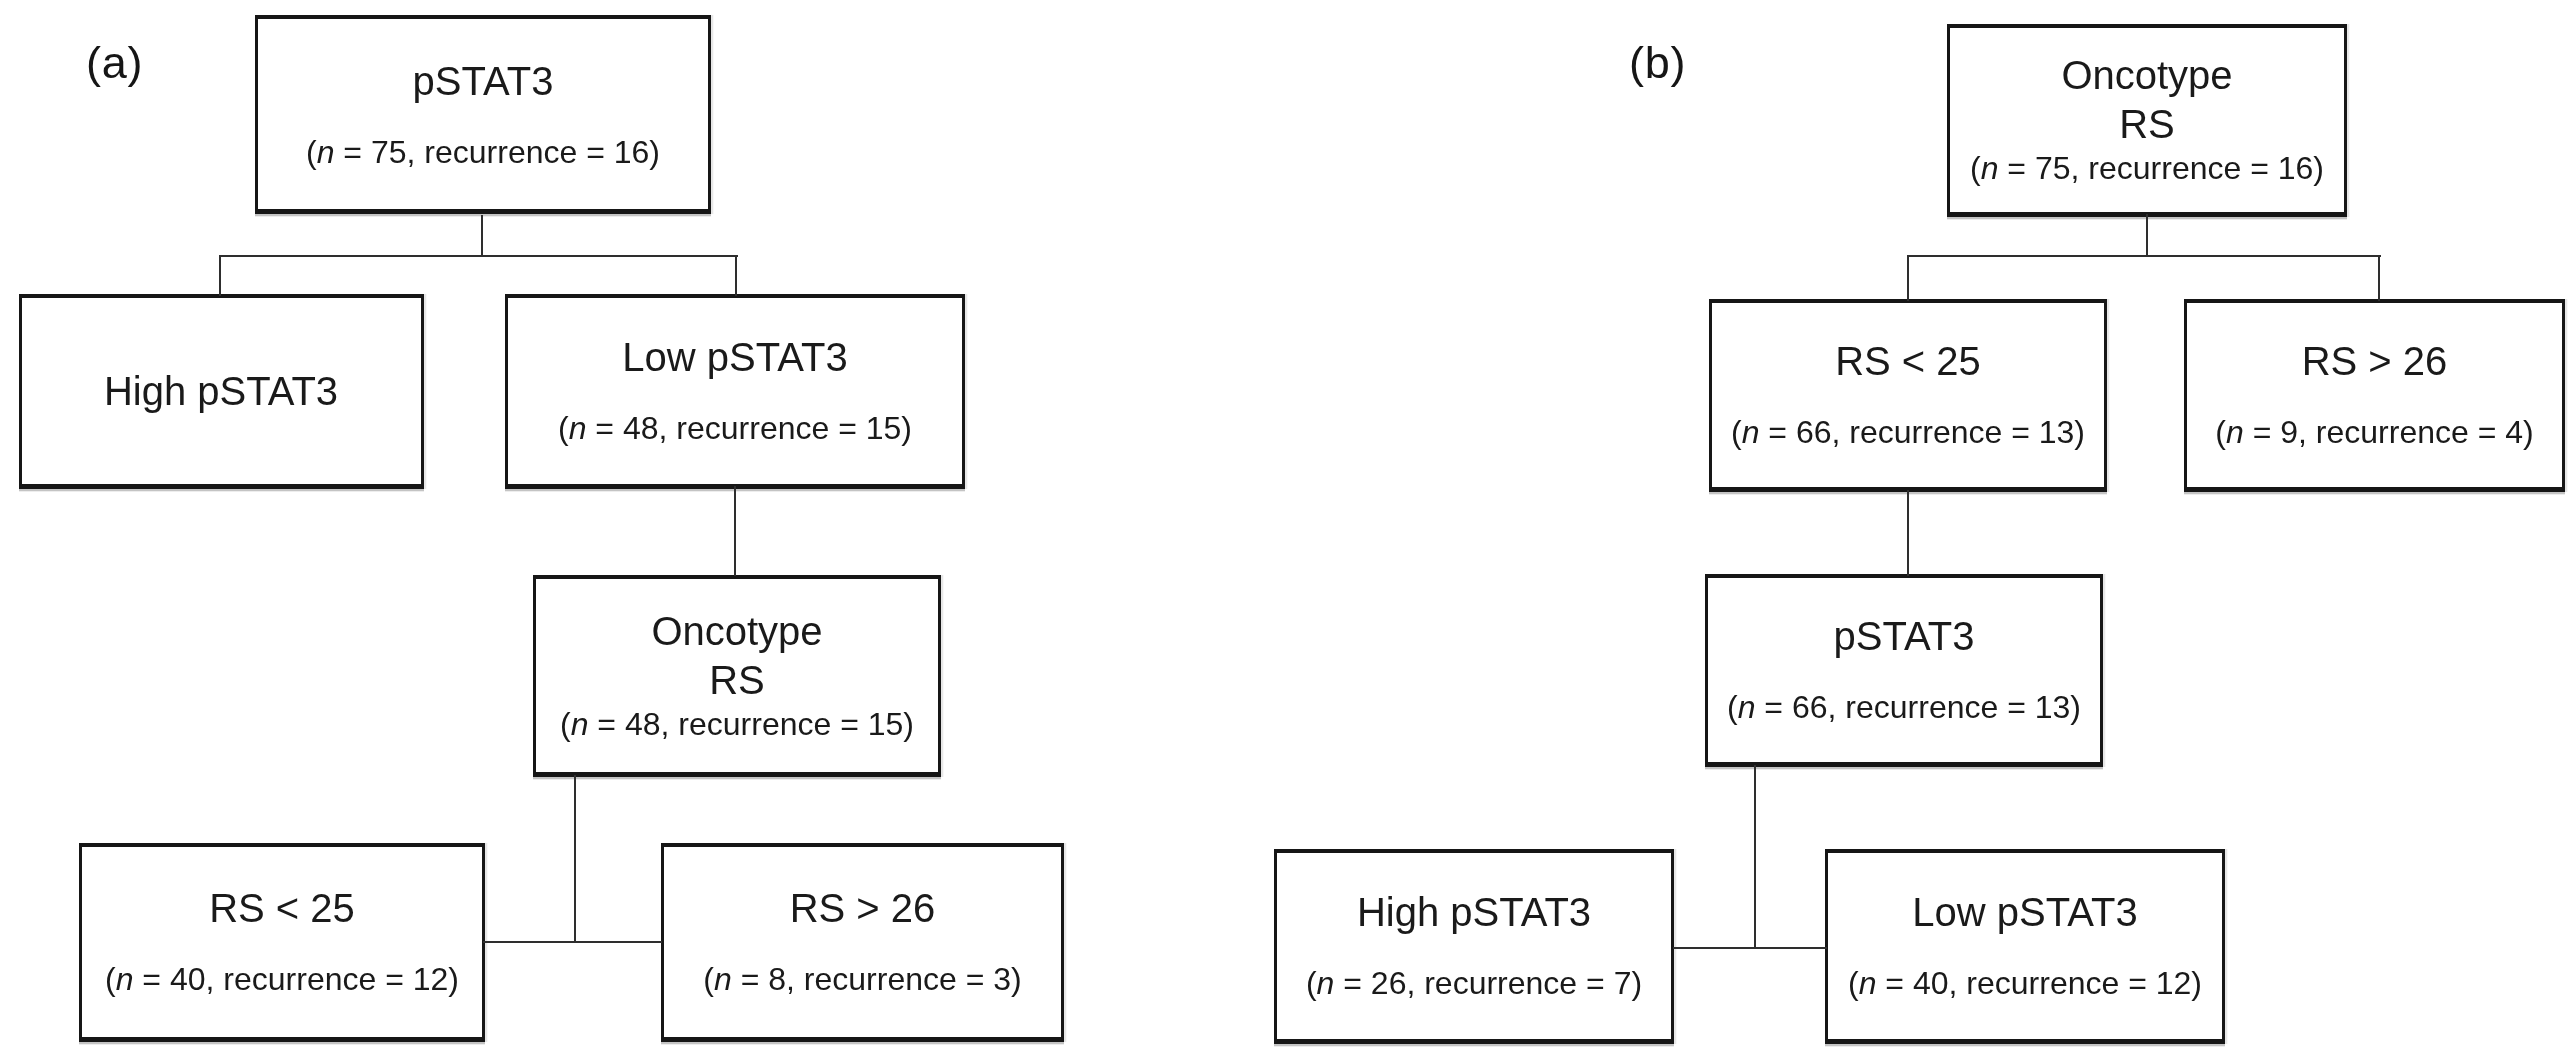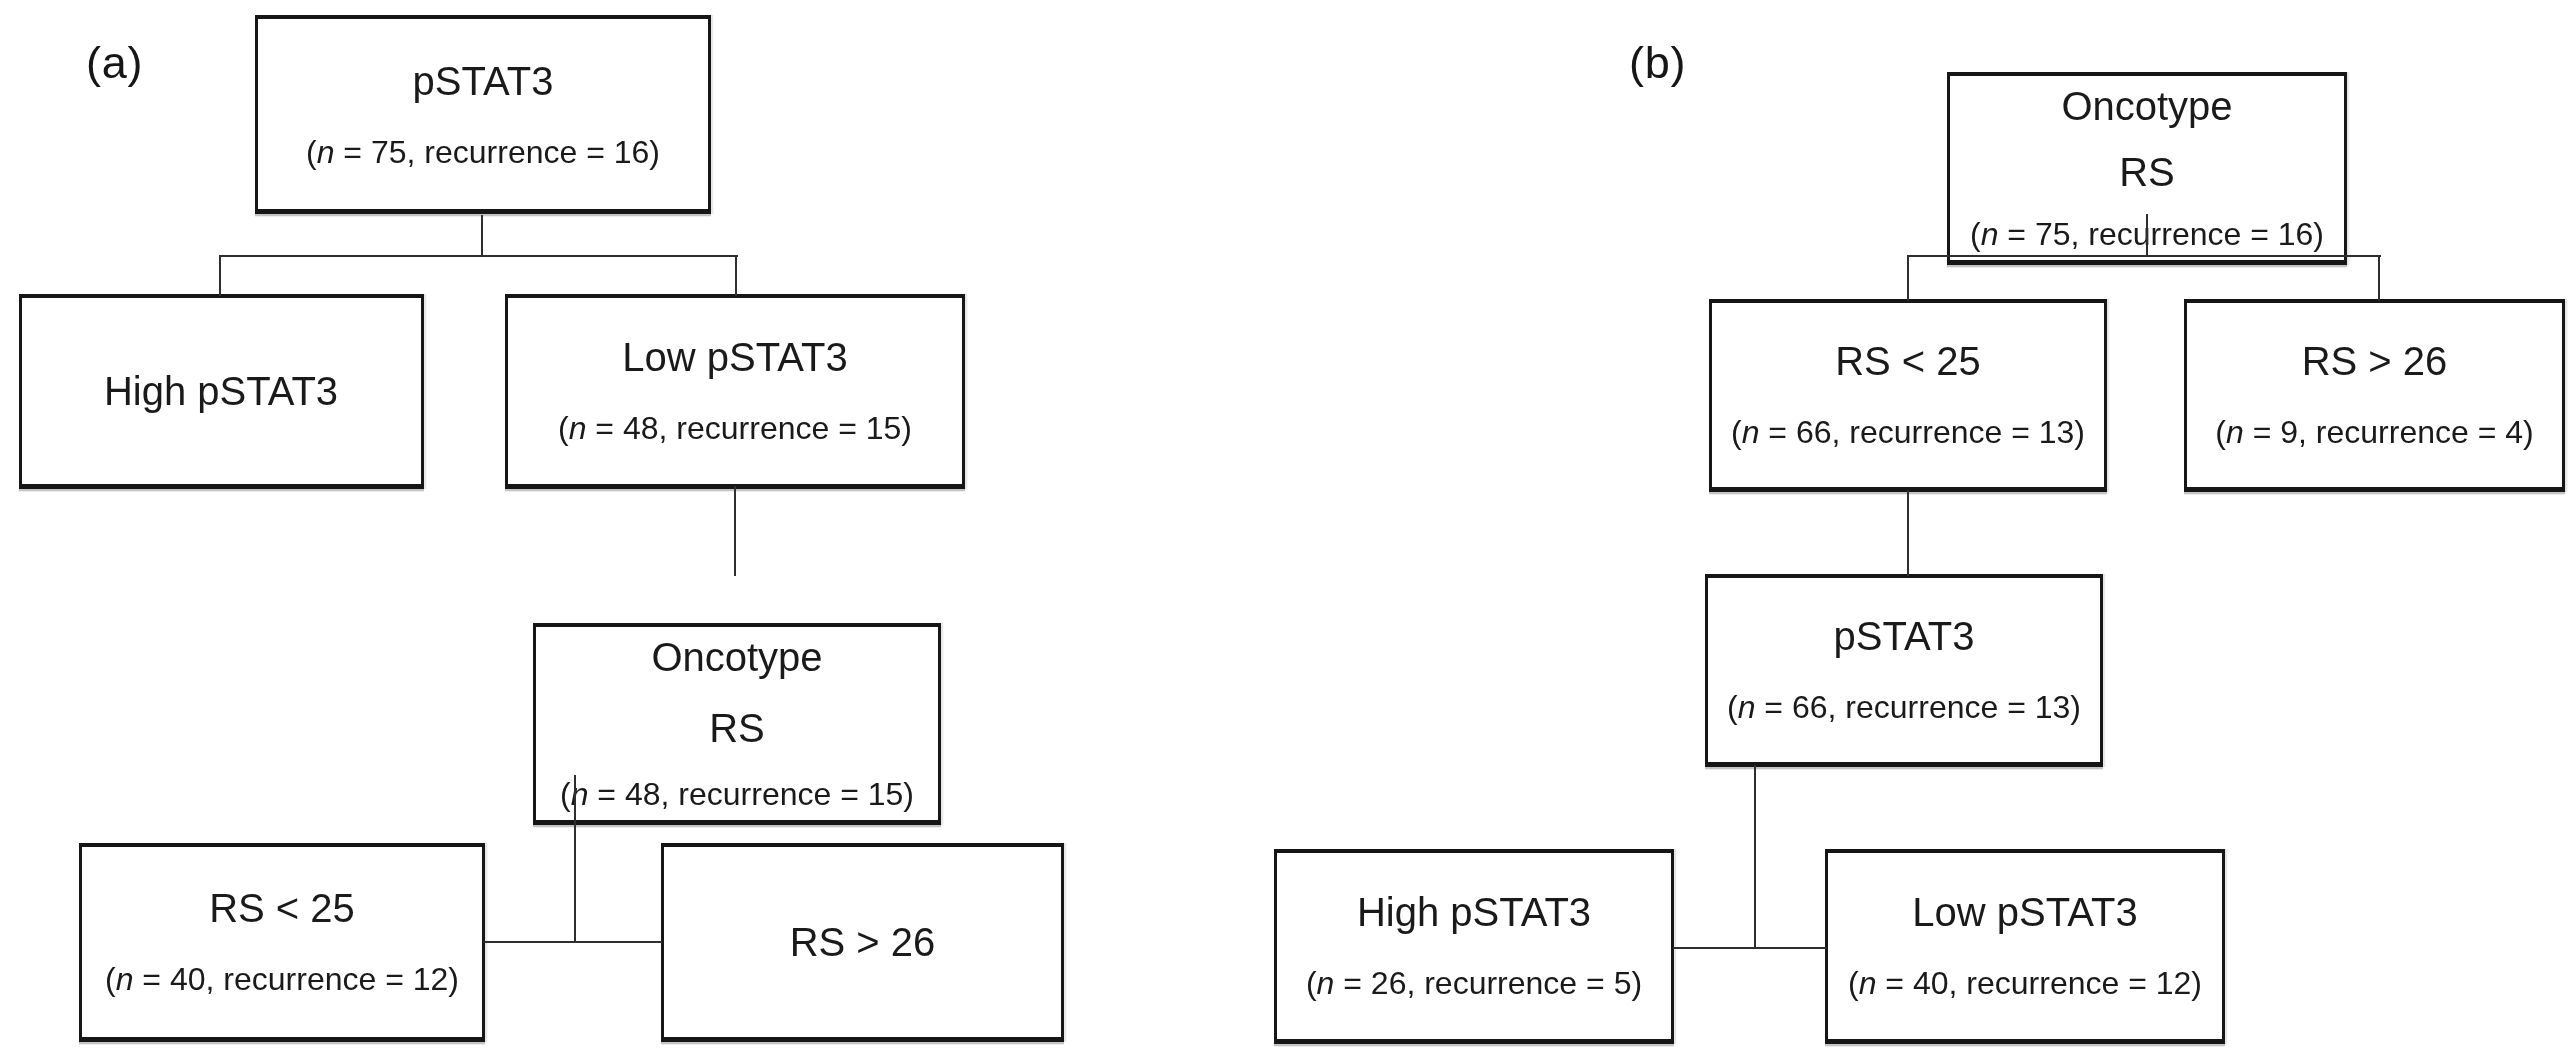--- a/index.html
+++ b/index.html
@@ -30,24 +30,23 @@
     box-shadow: 0 2.3px 0 rgba(125,125,125,0.45), 2.3px 0 0 rgba(160,160,160,0.25);
     box-sizing: border-box;
     display: flex;
     flex-direction: column;
     align-items: center;
     justify-content: center;
     row-gap: 32px;
     text-align: center;
   }
   .node.three-line {
-    justify-content: space-between;
-    row-gap: 12px;
+    justify-content: center;
+    row-gap: 5px;
     padding: 7.7px 0;
-    margin-top: 48px;
   }
   .node .title {
     font-size: 40px;
     line-height: 1.1;
     white-space: nowrap;
   }
   .node .stats {
     font-size: 32px;
     line-height: 1.1;
     white-space: nowrap;
@@ -87,20 +86,21 @@
     <div class="stats"><span>(</span><i>n</i><span> = 48, recurrence = 15)</span></div>
   </div>
 
   <div class="node" style="left:79px; top:843px; width:406px; height:199px;">
     <div class="title">RS &lt; 25</div>
     <div class="stats"><span>(</span><i>n</i><span> = 40, recurrence = 12)</span></div>
   </div>
 
   <div class="node" style="left:661px; top:843px; width:403px; height:199px;">
     <div class="title">RS &gt; 26</div>
+    <div class="stats"><span>(</span><i>n</i><span> = 8, recurrence = 3)</span></div>
   </div>
 
   <div class="line v-line" style="left:481px; top:215px; height:42px;"></div>
   <div class="line h-line" style="left:219px; top:255px; width:519px;"></div>
   <div class="line v-line" style="left:219px; top:255px; height:41px;"></div>
   <div class="line v-line" style="left:735px; top:255px; height:41px;"></div>
   <div class="line v-line" style="left:734px; top:486px; height:90px;"></div>
   <div class="line v-line" style="left:574px; top:775px; height:168px;"></div>
   <div class="line h-line" style="left:483px; top:941px; width:179px;"></div>
 
@@ -122,21 +122,21 @@
     <div class="stats"><span>(</span><i>n</i><span> = 9, recurrence = 4)</span></div>
   </div>
 
   <div class="node" style="left:1705px; top:574px; width:398px; height:193px;">
     <div class="title">pSTAT3</div>
     <div class="stats"><span>(</span><i>n</i><span> = 66, recurrence = 13)</span></div>
   </div>
 
   <div class="node" style="left:1274px; top:849px; width:400px; height:195px;">
     <div class="title">High pSTAT3</div>
-    <div class="stats"><span>(</span><i>n</i><span> = 26, recurrence = 5)</span></div>
+    <div class="stats"><span>(</span><i>n</i><span> = 26, recurrence = 7)</span></div>
   </div>
 
   <div class="node" style="left:1825px; top:849px; width:400px; height:195px;">
     <div class="title">Low pSTAT3</div>
     <div class="stats"><span>(</span><i>n</i><span> = 40, recurrence = 12)</span></div>
   </div>
 
   <div class="line v-line" style="left:2146px; top:214px; height:43px;"></div>
   <div class="line h-line" style="left:1907px; top:255px; width:474px;"></div>
   <div class="line v-line" style="left:1907px; top:255px; height:46px;"></div>

